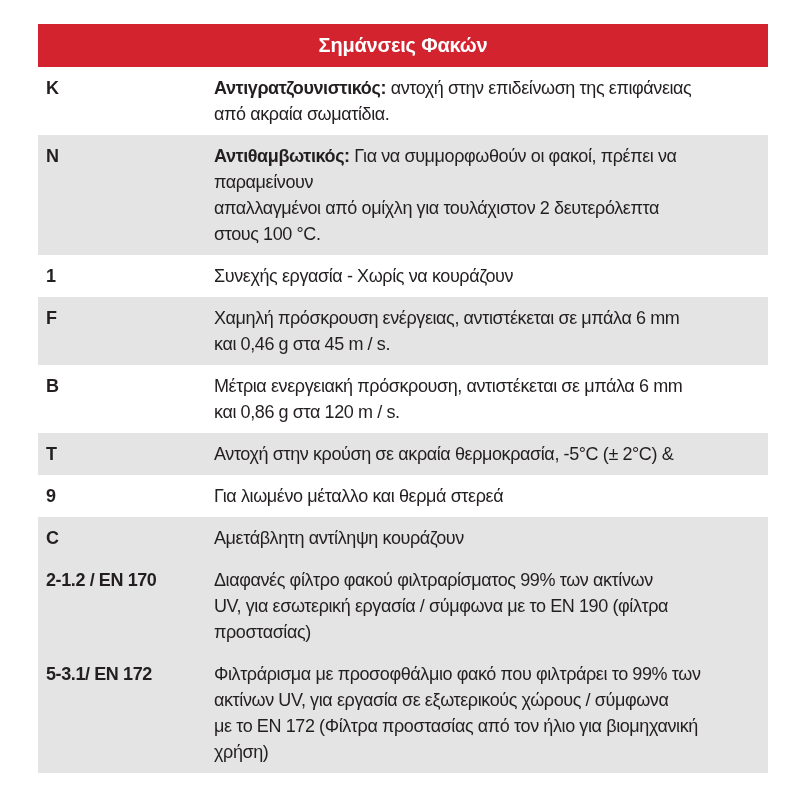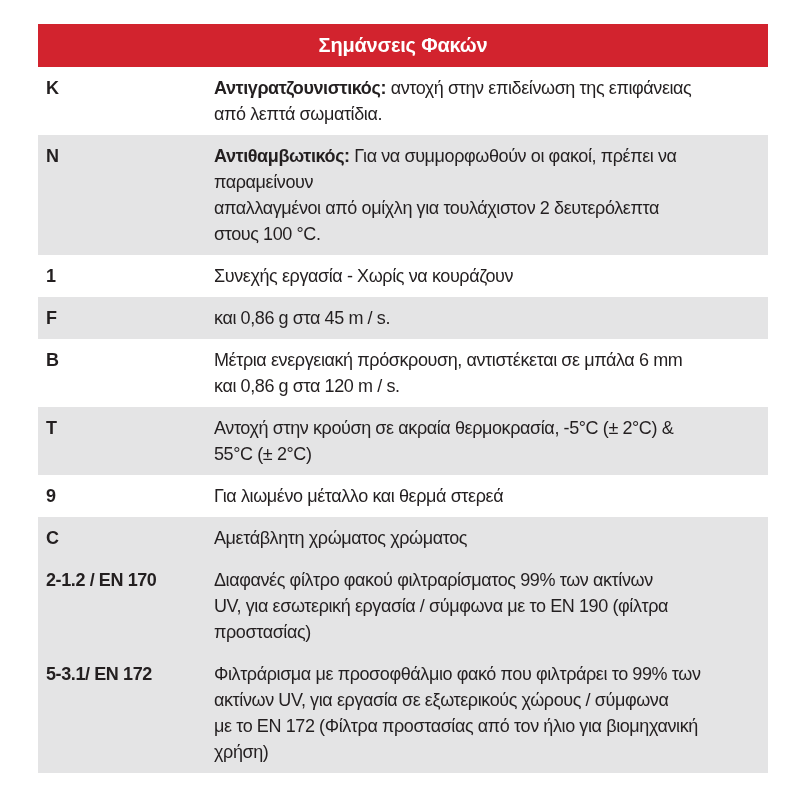--- a/index.html
+++ b/index.html
@@ -61,68 +61,68 @@
 
 <div class="markings-table">
   <div class="table-header">
     <span>Σημάνσεις Φακών</span>
   </div>
   <div>
       <div class="row white">
         <div class="code">K</div>
         <div class="desc">
           <span class="line"><b>Αντιγρατζουνιστικός: </b>αντοχή στην επιδείνωση της επιφάνειας</span>
-          <span class="line">από λεπτά σωματίδια.</span>
+          <span class="line">από ακραία σωματίδια.</span>
         </div>
       </div>
       <div class="row gray">
         <div class="code">N</div>
         <div class="desc">
           <span class="line"><b>Αντιθαμβωτικός: </b>Για να συμμορφωθούν οι φακοί, πρέπει να</span>
           <span class="line">παραμείνουν</span>
           <span class="line">απαλλαγμένοι από ομίχλη για τουλάχιστον 2 δευτερόλεπτα</span>
           <span class="line">στους 100 °C.</span>
         </div>
       </div>
       <div class="row white">
         <div class="code">1</div>
         <div class="desc">
           <span class="line">Συνεχής εργασία - Χωρίς να κουράζουν</span>
         </div>
       </div>
       <div class="row gray">
         <div class="code">F</div>
         <div class="desc">
-          <span class="line">και 0,86 g στα 45 m / s.</span>
+          <span class="line">Χαμηλή πρόσκρουση ενέργειας, αντιστέκεται σε μπάλα 6 mm</span>
+          <span class="line">και 0,46 g στα 45 m / s.</span>
         </div>
       </div>
       <div class="row white">
         <div class="code">B</div>
         <div class="desc">
           <span class="line">Μέτρια ενεργειακή πρόσκρουση, αντιστέκεται σε μπάλα 6 mm</span>
           <span class="line">και 0,86 g στα 120 m / s.</span>
         </div>
       </div>
       <div class="row gray">
         <div class="code">T</div>
         <div class="desc">
           <span class="line">Αντοχή στην κρούση σε ακραία θερμοκρασία, -5°C (± 2°C) &amp;</span>
-          <span class="line">55°C (± 2°C)</span>
         </div>
       </div>
       <div class="row white">
         <div class="code">9</div>
         <div class="desc">
           <span class="line">Για λιωμένο μέταλλο και θερμά στερεά</span>
         </div>
       </div>
       <div class="row gray">
         <div class="code">C</div>
         <div class="desc">
-          <span class="line">Αμετάβλητη χρώματος χρώματος</span>
+          <span class="line">Αμετάβλητη αντίληψη κουράζουν</span>
         </div>
       </div>
       <div class="row gray">
         <div class="code">2-1.2 / EN 170</div>
         <div class="desc">
           <span class="line">Διαφανές φίλτρο φακού φιλτραρίσματος 99% των ακτίνων</span>
           <span class="line">UV, για εσωτερική εργασία / σύμφωνα με το EN 190 (φίλτρα</span>
           <span class="line">προστασίας)</span>
         </div>
       </div>

